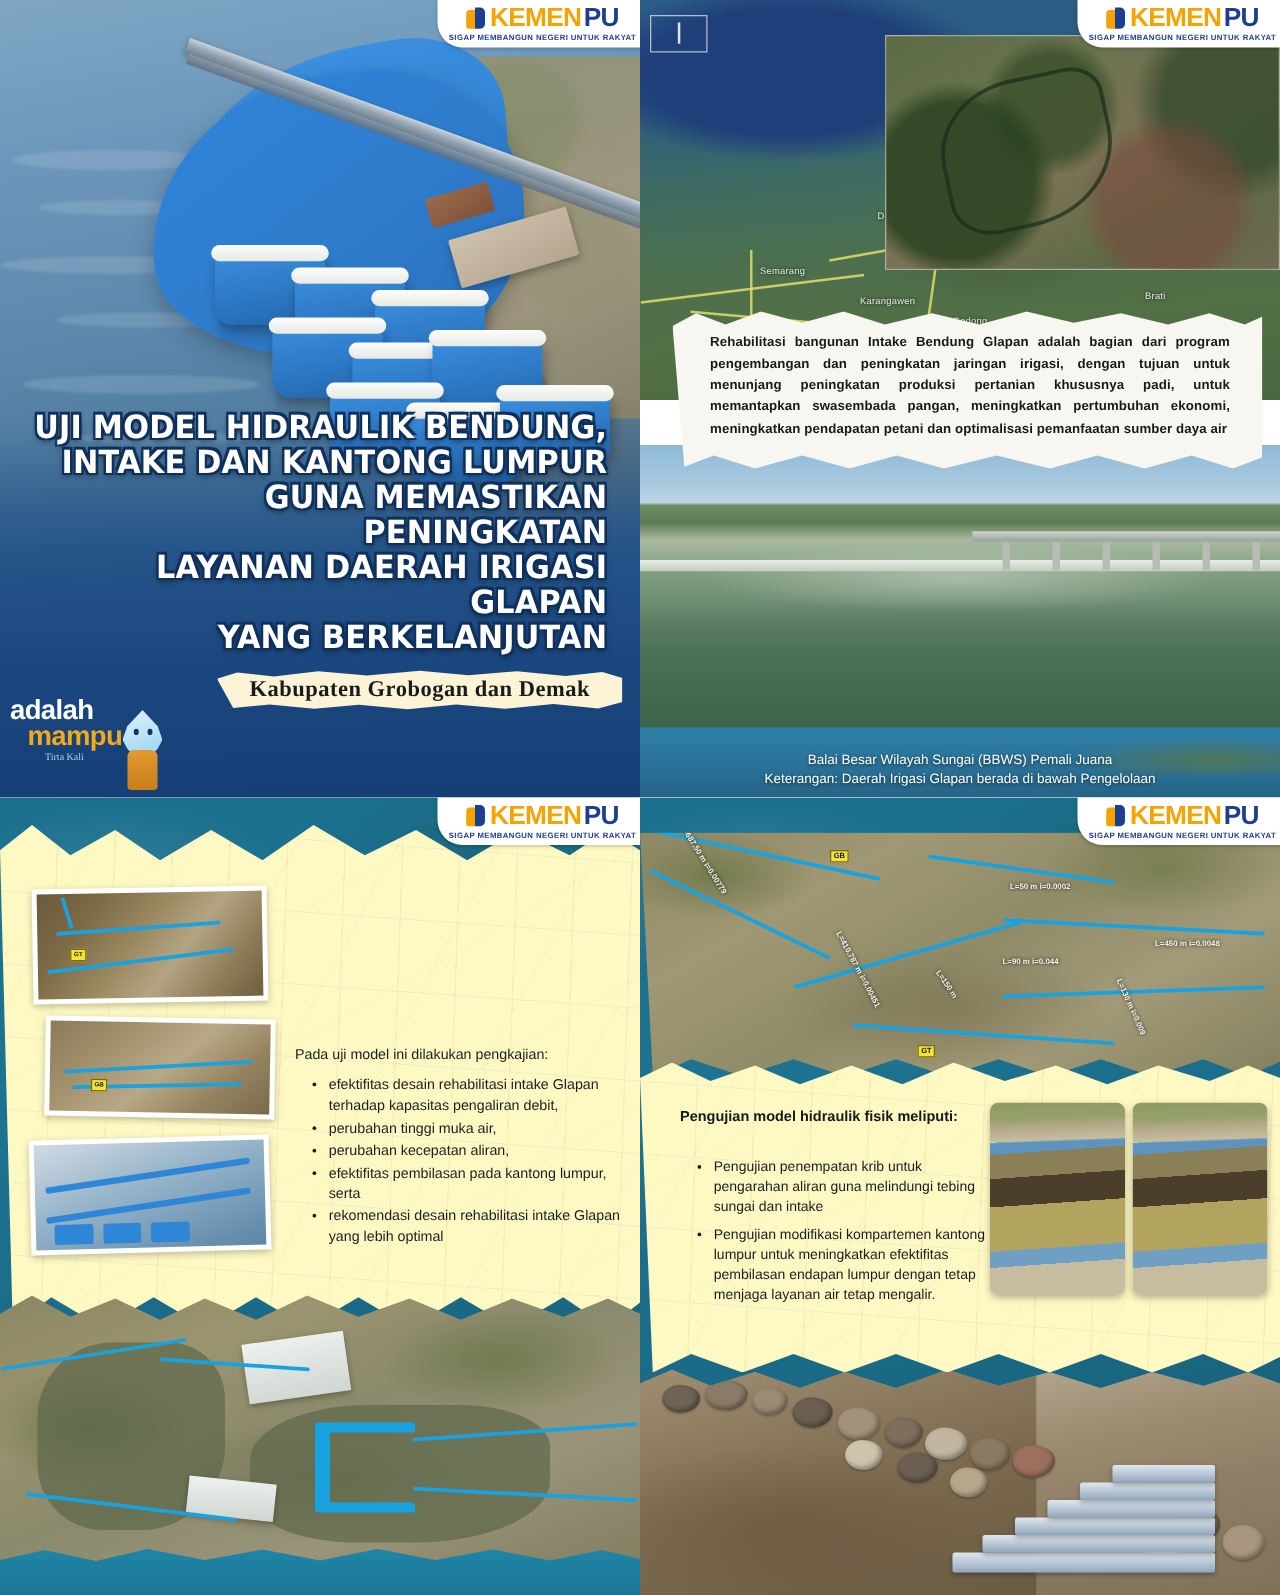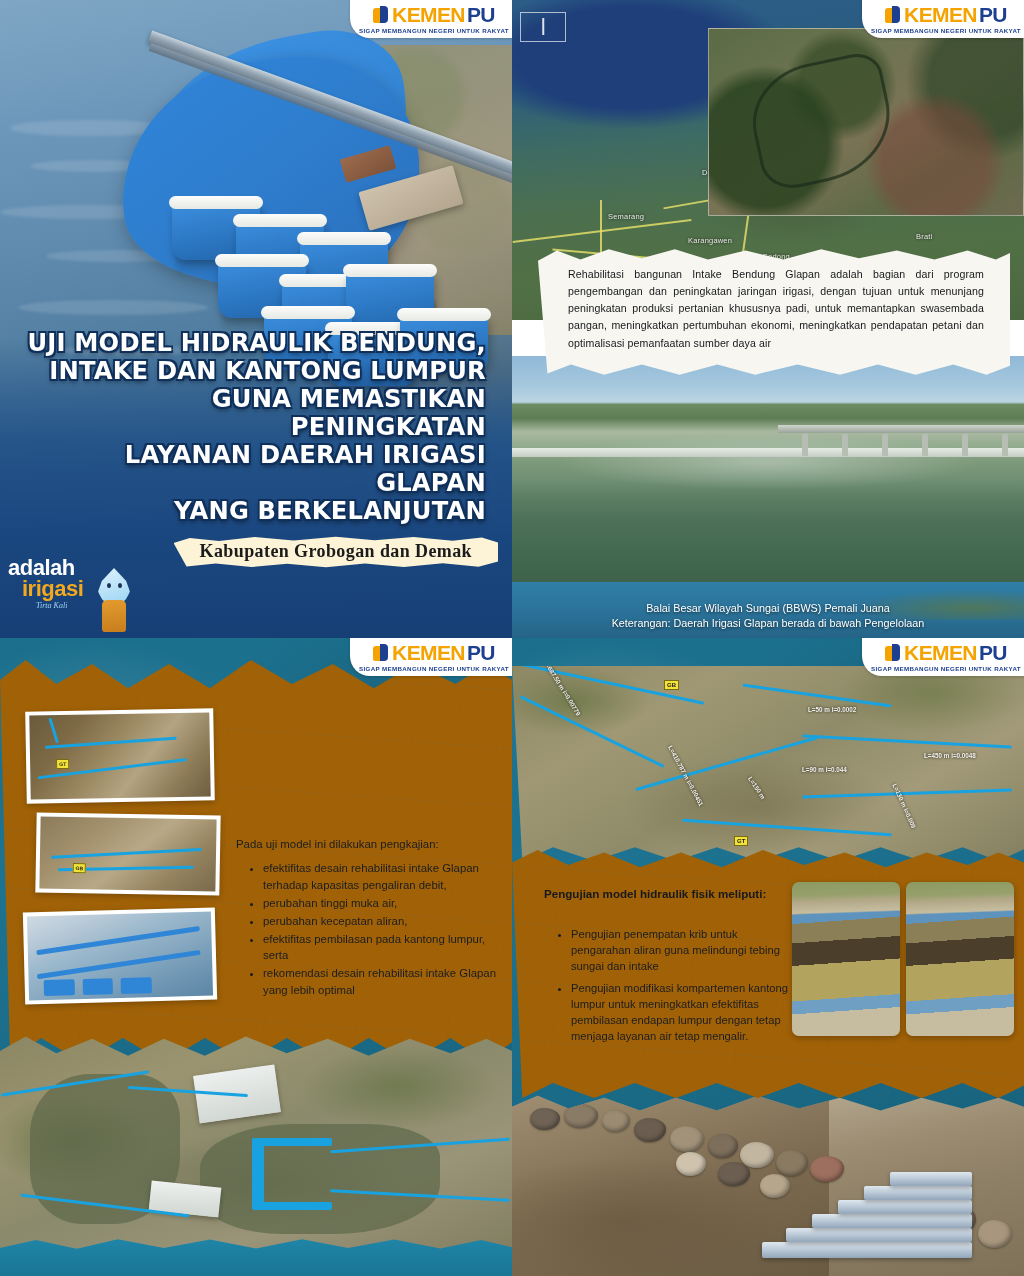--- a/index.html
+++ b/index.html
@@ -157,21 +157,21 @@
   .baltek-b {
     font-size: 22px; font-weight: bold; color: #ffffff;
     letter-spacing: -.5px; line-height: .95;
   }
   .baltek-s {
     font-size: 22px; font-weight: bold; color: #f3a81d;
     letter-spacing: -.5px; line-height: .95; margin-left: 14px;
   }
   .baltek-sub {
     font-family: "Liberation Serif", serif; font-size: 8px; color: #9fd4f2;
-    margin-left: 28px; margin-top: 1px; font-style: italic;
+    margin-left: 28px; margin-top: 1px; 
   }
   .mascot {
     position: absolute; right: 2px; bottom: 0; width: 40px; height: 64px;
   }
   .mascot-head {
     position: absolute; left: 4px; top: 0; width: 32px; height: 36px;
     background: linear-gradient(160deg, #dff2fd, #9ad4f3);
     border-radius: 50% 50% 48% 48% / 62% 62% 40% 40%;
     clip-path: polygon(50% 0, 88% 36%, 100% 66%, 82% 96%, 50% 100%, 18% 96%, 0 66%, 12% 36%);
   }
@@ -224,21 +224,21 @@
     position: absolute; left: 26px; top: 248px; width: 472px; height: 128px;
     background: #f7f6f1;
     z-index: 12;
     clip-path: polygon(0% 10%, 4% 2%, 9% 9%, 15% 1%, 22% 8%, 29% 1%, 36% 9%, 44% 2%, 52% 9%, 60% 1%, 68% 8%, 76% 2%, 84% 9%, 91% 2%, 97% 9%, 100% 4%,
                        100% 92%, 95% 99%, 88% 91%, 80% 99%, 72% 91%, 64% 99%, 55% 91%, 46% 99%, 38% 91%, 30% 99%, 22% 91%, 14% 99%, 7% 91%, 2% 98%);
     box-shadow: 0 3px 9px rgba(0,0,0,.2);
   }
   .text-card p {
     position: absolute; left: 30px; right: 26px; top: 18px;
     font-size: 10.6px; line-height: 1.62; color: #16181a;
-    font-weight: normal; text-align: justify; letter-spacing: .1px;
+    font-weight: bold; text-align: justify; letter-spacing: .1px;
   }
   .river-photo {
     position: absolute; left: 0; top: 356px; width: 512px; height: 230px;
     background:
       linear-gradient(180deg, #8fb9d8 0%, #a9cade 14%, #bcd5e4 20%, transparent 21%),
       radial-gradient(ellipse 300px 40px at 50% 46%, rgba(205,215,205,.55), transparent 70%),
       linear-gradient(180deg,
         #9dc3df 0%, #b3d0e3 16%,
         #6e8d64 21%, #5d7c54 27%,
         #a9b9a0 33%, #8fa98d 40%,
@@ -274,21 +274,21 @@
 
   
   .teal-bg {
     position: absolute; inset: 0;
     background:
       radial-gradient(ellipse 200px 110px at 18% 12%, rgba(255,255,255,.10), transparent 70%),
       radial-gradient(ellipse 240px 120px at 78% 8%, rgba(0,0,0,.10), transparent 72%),
       linear-gradient(162deg, #1b6f8c 0%, #1d7391 30%, #1a6a86 62%, #165c76 100%);
   }
   .paper-sheet {
-    position: absolute; background: #a16207;
+    position: absolute; background: #fef9c3;
     box-shadow: 0 2px 8px rgba(0,0,0,.16);
   }
   .torn-top {
     clip-path: polygon(0% 7%, 5% 1%, 11% 8%, 18% 2%, 25% 9%, 32% 2%, 40% 9%, 48% 1%, 56% 8%, 64% 2%, 72% 9%, 80% 2%, 88% 8%, 95% 2%, 100% 7%,
                        100% 100%, 0% 100%);
   }
   .torn-both {
     clip-path: polygon(0% 5%, 5% 0%, 11% 6%, 18% 1%, 25% 7%, 33% 1%, 41% 7%, 49% 0%, 57% 6%, 65% 1%, 73% 7%, 81% 1%, 89% 6%, 95% 1%, 100% 5%,
                        100% 95%, 95% 100%, 88% 94%, 80% 100%, 72% 94%, 64% 100%, 56% 94%, 48% 100%, 40% 94%, 32% 100%, 24% 94%, 16% 100%, 8% 94%, 2% 100%);
   }
@@ -478,21 +478,21 @@
       <div class="title-line">UJI MODEL HIDRAULIK BENDUNG,</div>
       <div class="title-line">INTAKE DAN KANTONG LUMPUR</div>
       <div class="title-line">GUNA MEMASTIKAN PENINGKATAN</div>
       <div class="title-line">LAYANAN DAERAH IRIGASI GLAPAN</div>
       <div class="title-line">YANG BERKELANJUTAN</div>
       <div class="subtitle-badge">Kabupaten Grobogan dan Demak</div>
     </div>
 
     <div class="baltek">
       <div class="baltek-b">adalah</div>
-      <div class="baltek-s">irigasi</div>
+      <div class="baltek-s">mampu</div>
       <div class="baltek-sub">Tirta Kali</div>
       <div class="mascot">
         <div class="mascot-head"></div>
         <div class="mascot-eye" style="left:13px;"></div>
         <div class="mascot-eye" style="left:24px;"></div>
         <div class="mascot-body"></div>
       </div>
     </div>
 
     <div class="pu-logo">

